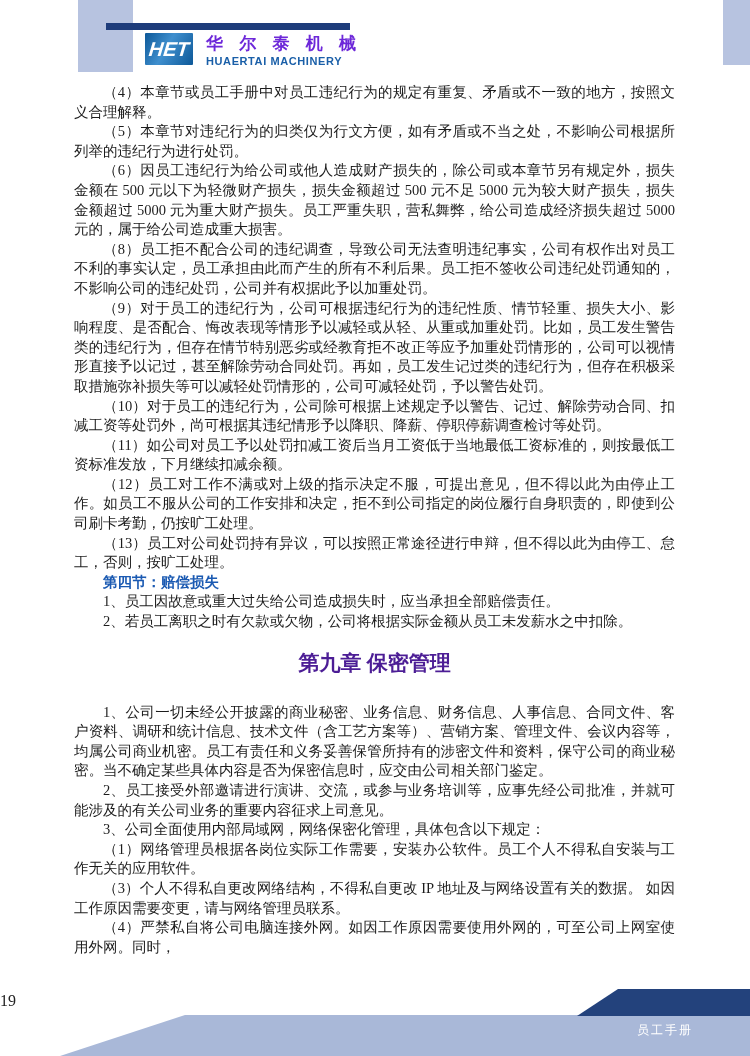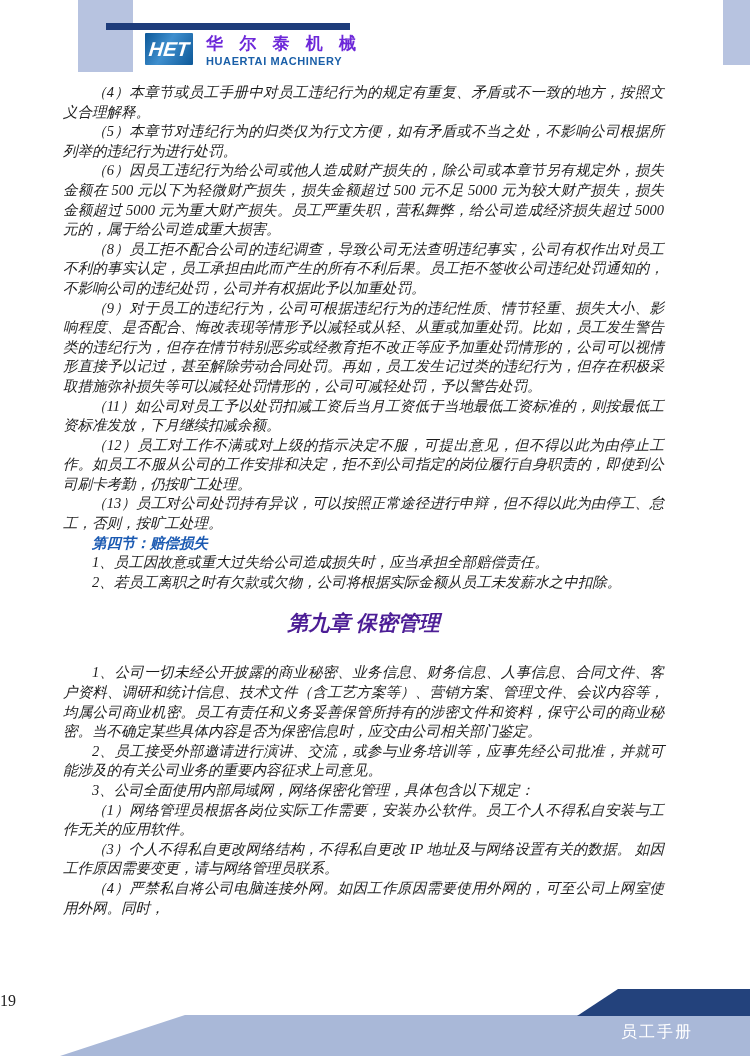--- a/index.html
+++ b/index.html
@@ -47,22 +47,22 @@
     letter-spacing: 6px; line-height: 16px; white-space: nowrap;
   }
   .company-en {
     font-family: "Liberation Sans", sans-serif;
     color: #1a5fa8; font-size: 11px; font-weight: bold;
     letter-spacing: 0.6px; margin-top: 3px; white-space: nowrap;
   }
 
   
   .content {
-    position: absolute; left: 63px; top: 83px; width: 601px;
-    font-size: 14.5px; line-height: 19.6px; text-align: justify; font-style: italic;
+    position: absolute; left: 74px; top: 83px; width: 601px;
+    font-size: 14.5px; line-height: 19.6px; text-align: justify;
   }
   .content p { text-indent: 2em; margin: 0; }
   .sec-heading {
     color: #1b5ab2; font-weight: bold; text-indent: 2em; margin-top: 4px;
   }
   .chapter-title {
     text-align: center; text-indent: 0 !important;
     color: #4c1d95; font-weight: bold; font-size: 21px;
     line-height: 26px; margin: 18px 0 27px 0 !important;
   }
@@ -80,21 +80,21 @@
     clip-path: polygon(185px 0, 750px 0, 750px 41px, 60px 41px);
   }
   .footer-dark-band {
     position: absolute; left: 577px; top: 989px; width: 173px; height: 27px;
     background: #23427c;
     -webkit-clip-path: polygon(41px 0, 173px 0, 173px 27px, 0 27px);
     clip-path: polygon(41px 0, 173px 0, 173px 27px, 0 27px);
   }
   .footer-label {
     position: absolute; right: 57px; top: 1022px;
-    color: #ffffff; font-size: 16px; letter-spacing: 2px;
+    color: #ffffff; font-size: 12px; letter-spacing: 2px;
     font-family: "Liberation Sans", sans-serif;
   }
 </style>
 </head>
 <body>
 
 <div class="page">
 
   <div>
     <div class="hdr-rect-left"></div>
@@ -110,20 +110,21 @@
       </div>
     </div>
   </div>
 
   <div class="content">
     <p>（4）本章节或员工手册中对员工违纪行为的规定有重复、矛盾或不一致的地方，按照文义合理解释。</p>
     <p>（5）本章节对违纪行为的归类仅为行文方便，如有矛盾或不当之处，不影响公司根据所列举的违纪行为进行处罚。</p>
     <p>（6）因员工违纪行为给公司或他人造成财产损失的，除公司或本章节另有规定外，损失金额在 500 元以下为轻微财产损失，损失金额超过 500 元不足 5000 元为较大财产损失，损失金额超过 5000 元为重大财产损失。员工严重失职，营私舞弊，给公司造成经济损失超过 5000 元的，属于给公司造成重大损害。</p>
     <p>（8）员工拒不配合公司的违纪调查，导致公司无法查明违纪事实，公司有权作出对员工不利的事实认定，员工承担由此而产生的所有不利后果。员工拒不签收公司违纪处罚通知的，不影响公司的违纪处罚，公司并有权据此予以加重处罚。</p>
     <p>（9）对于员工的违纪行为，公司可根据违纪行为的违纪性质、情节轻重、损失大小、影响程度、是否配合、悔改表现等情形予以减轻或从轻、从重或加重处罚。比如，员工发生警告类的违纪行为，但存在情节特别恶劣或经教育拒不改正等应予加重处罚情形的，公司可以视情形直接予以记过，甚至解除劳动合同处罚。再如，员工发生记过类的违纪行为，但存在积极采取措施弥补损失等可以减轻处罚情形的，公司可减轻处罚，予以警告处罚。</p>
+    <p>（10）对于员工的违纪行为，公司除可根据上述规定予以警告、记过、解除劳动合同、扣减工资等处罚外，尚可根据其违纪情形予以降职、降薪、停职停薪调查检讨等处罚。</p>
     <p>（11）如公司对员工予以处罚扣减工资后当月工资低于当地最低工资标准的，则按最低工资标准发放，下月继续扣减余额。</p>
     <p>（12）员工对工作不满或对上级的指示决定不服，可提出意见，但不得以此为由停止工作。如员工不服从公司的工作安排和决定，拒不到公司指定的岗位履行自身职责的，即使到公司刷卡考勤，仍按旷工处理。</p>
     <p>（13）员工对公司处罚持有异议，可以按照正常途径进行申辩，但不得以此为由停工、怠工，否则，按旷工处理。</p>
 
     <p class="sec-heading">第四节：赔偿损失</p>
     <p>1、员工因故意或重大过失给公司造成损失时，应当承担全部赔偿责任。</p>
     <p>2、若员工离职之时有欠款或欠物，公司将根据实际金额从员工未发薪水之中扣除。</p>
 
     <p class="chapter-title">第九章 保密管理</p>
 

